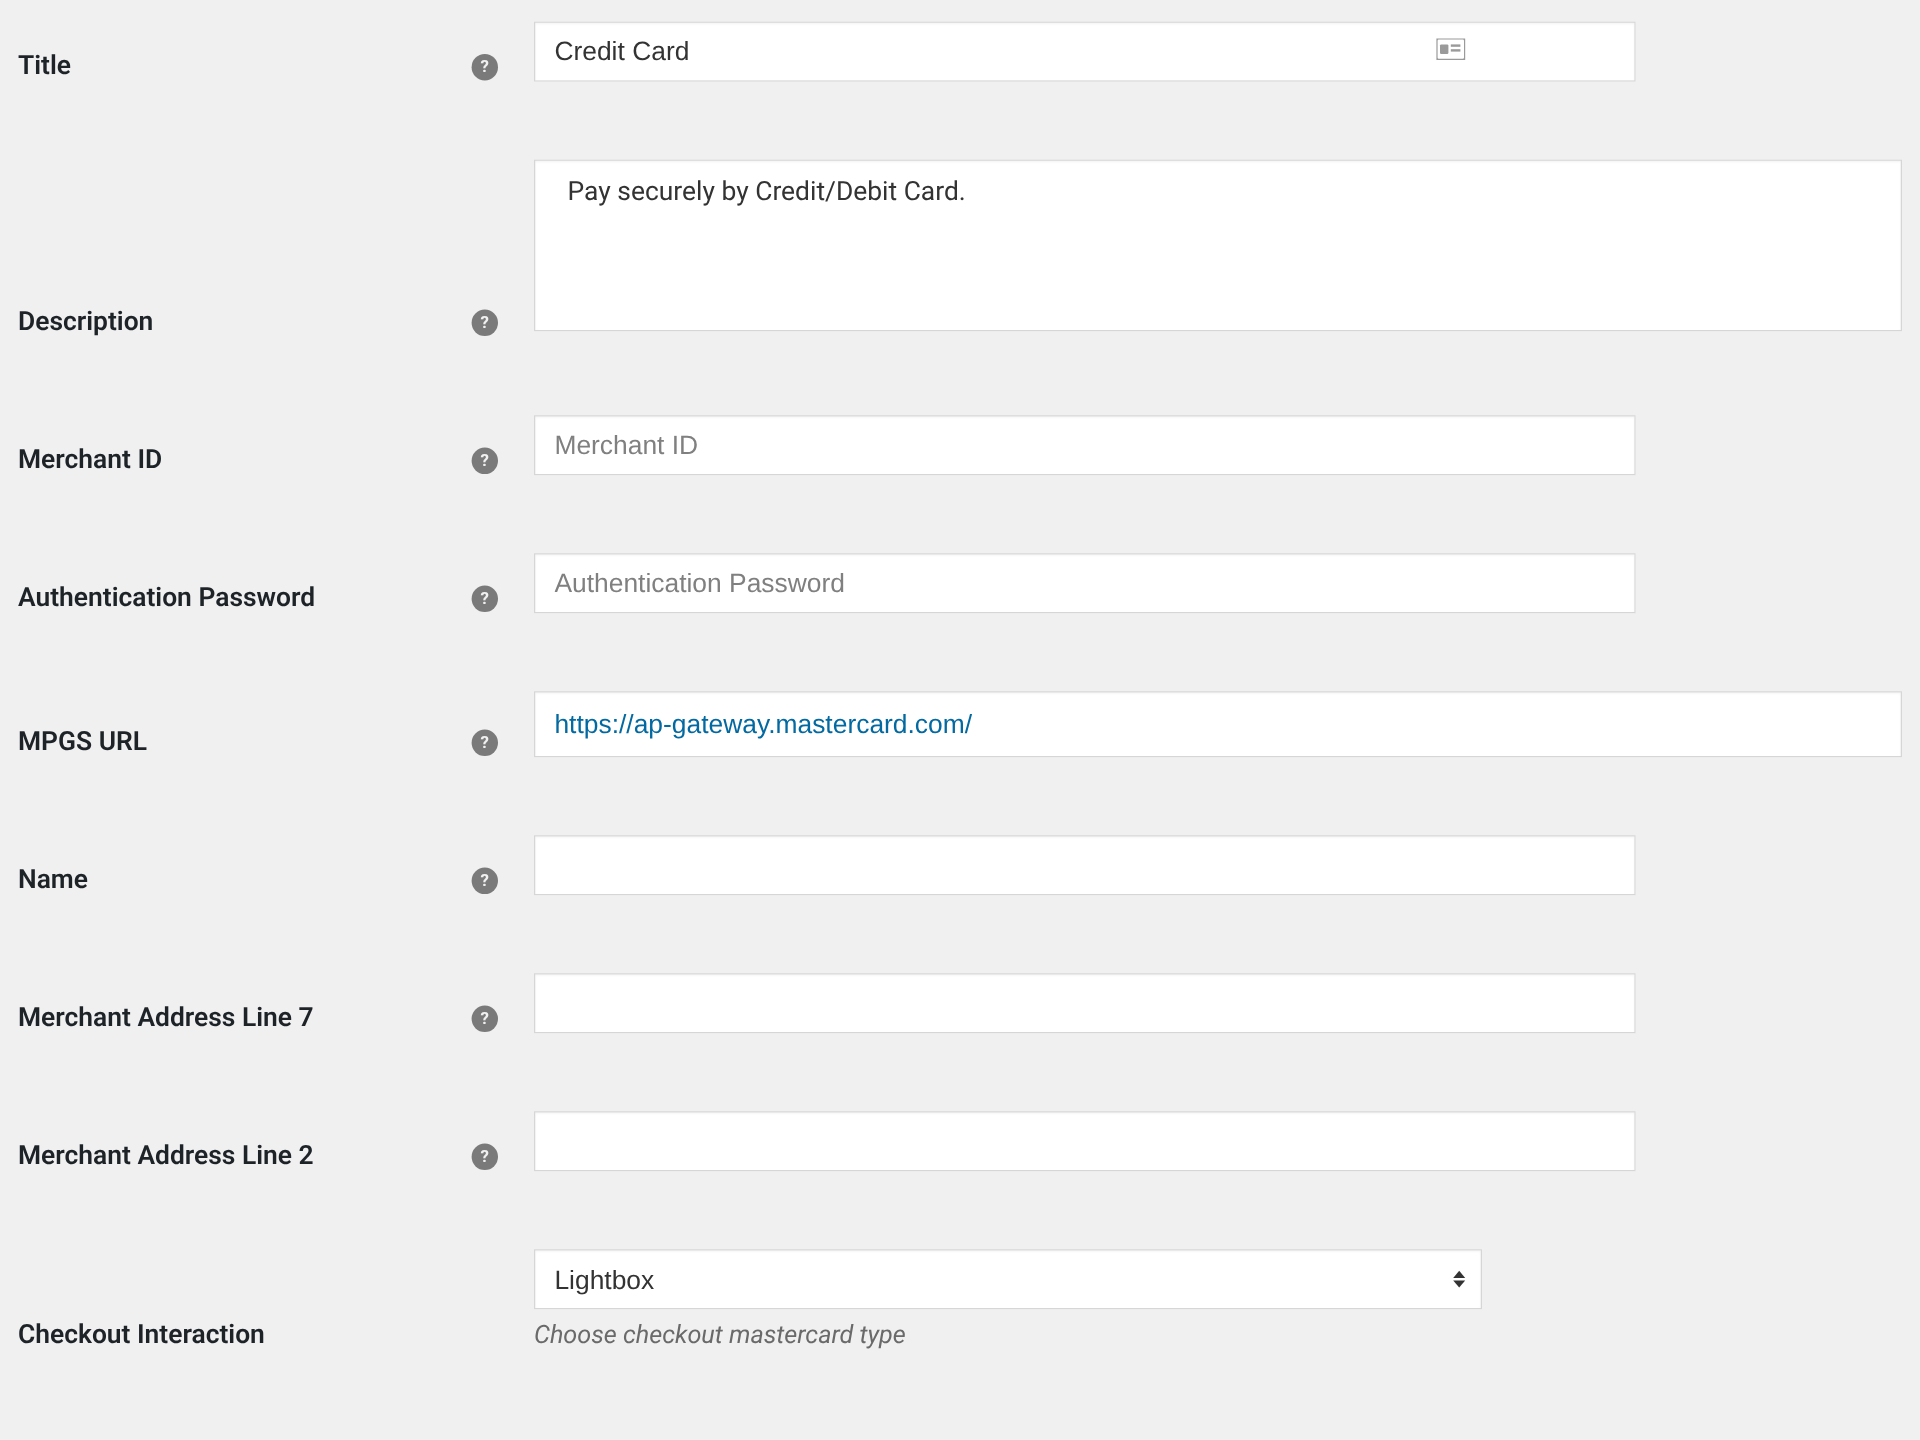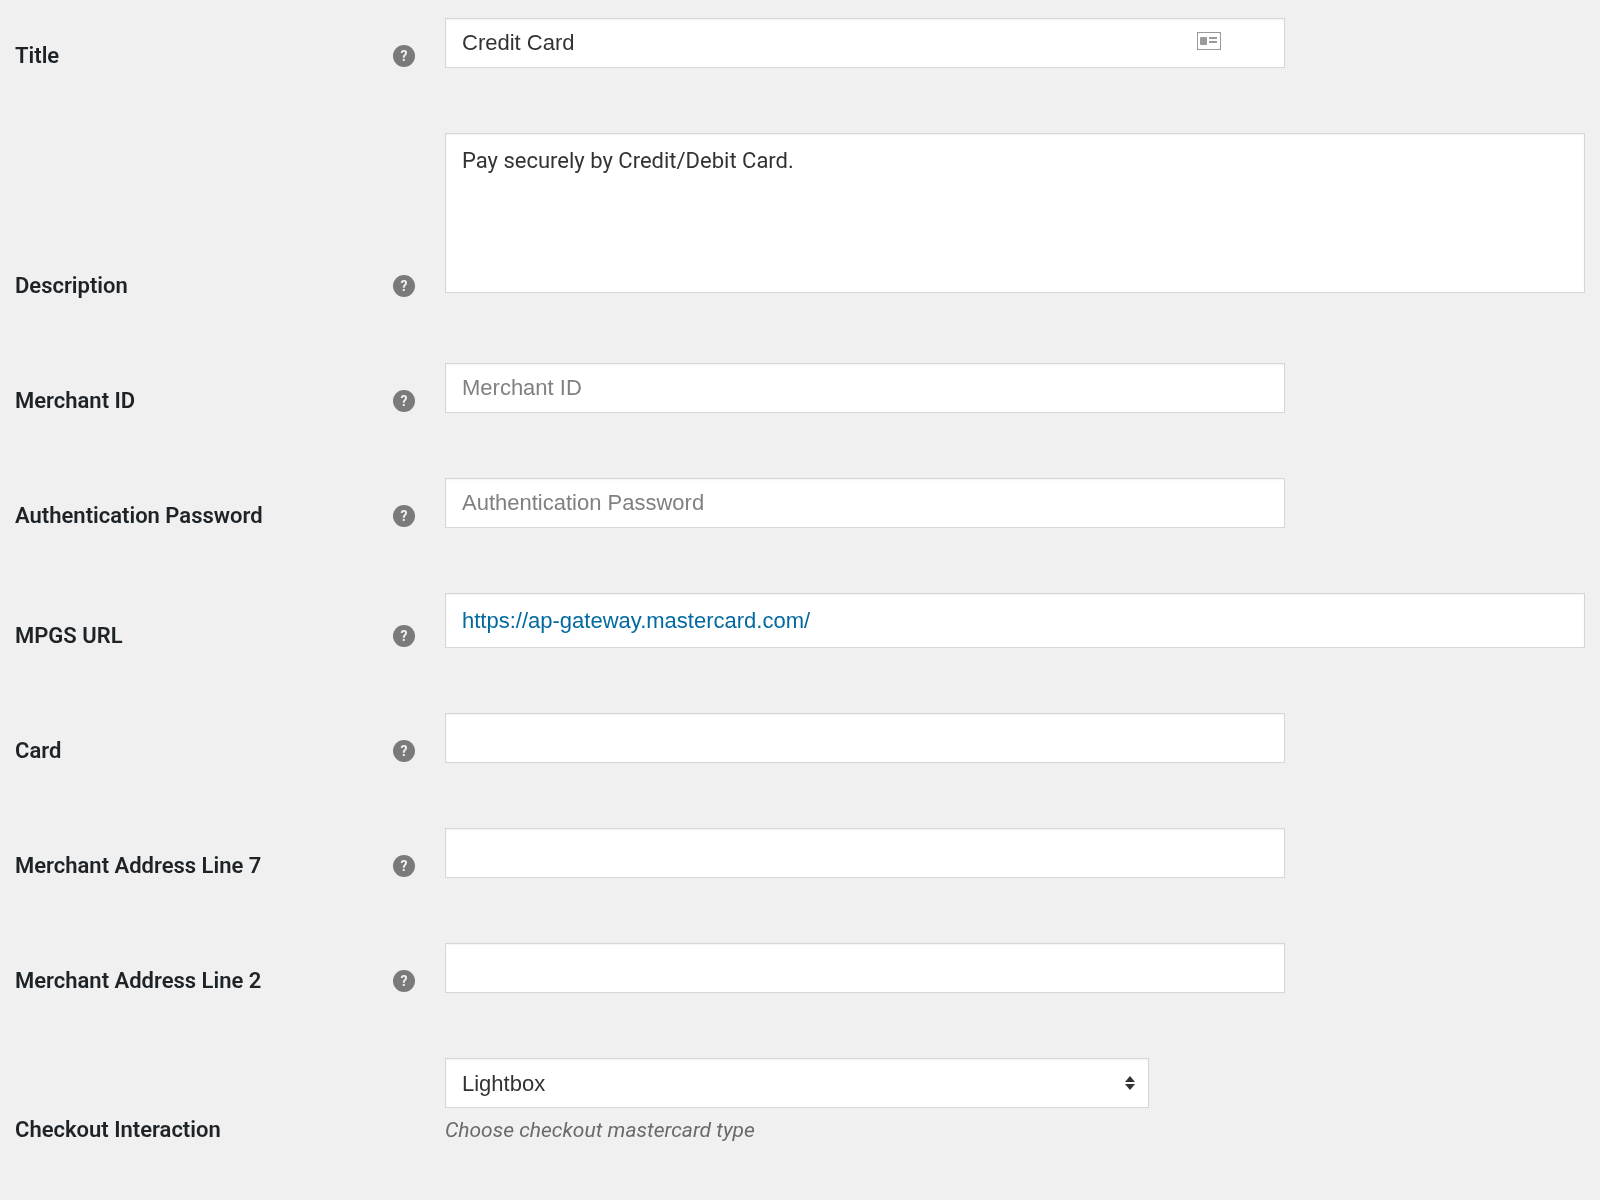--- a/index.html
+++ b/index.html
@@ -51,21 +51,21 @@
       justify-content: center;
       margin-right: 30px;
       flex-shrink: 0;
       cursor: help;
     }
     .input-col {
       flex: 1;
       position: relative;
     }
     input[type="text"].std {
-      width: 840px;
+      width: 918px;
       height: 50px;
       border: 1px solid #d6d6d6;
       background: #fff;
       font-size: 22px;
       color: #333;
       padding: 0 16px;
       box-shadow: inset 0 1px 2px rgba(0,0,0,0.05);
       outline: none;
     }
     input[type="text"].wide {
@@ -77,34 +77,34 @@
       color: #0369a1;
       padding: 0 16px;
       box-shadow: inset 0 1px 2px rgba(0,0,0,0.05);
       outline: none;
     }
     input::placeholder {
       color: #808080;
     }
     textarea.wide {
       width: 100%;
-      height: 160px;
+      height: 143px;
       border: 1px solid #d6d6d6;
       background: #fff;
       font-size: 22px;
       color: #333;
-      padding: 14px 16px;
+      padding: 14px 27px;
       box-shadow: inset 0 1px 2px rgba(0,0,0,0.05);
       outline: none;
       resize: none;
       font-family: inherit;
     }
     .select-wrap {
       position: relative;
-      width: 704px;
+      width: 790px;
     }
     select.std {
       width: 100%;
       height: 50px;
       border: 1px solid #d6d6d6;
       background: #fff;
       font-size: 22px;
       color: #333;
       padding: 0 40px 0 16px;
       box-shadow: inset 0 1px 2px rgba(0,0,0,0.05);
@@ -216,21 +216,21 @@
     <span class="label-text">MPGS URL</span>
     <span class="help-icon">?</span>
   </div>
   <div class="input-col">
     <input type="text" class="wide" value="https://ap-gateway.mastercard.com/" style="">
   </div>
 </div>
 
 <div class="form-row short-gap">
   <div class="label-col">
-    <span class="label-text">Card</span>
+    <span class="label-text">Name</span>
     <span class="help-icon">?</span>
   </div>
   <div class="input-col">
     <input type="text" class="std" style="">
   </div>
 </div>
 
 <div class="form-row short-gap">
   <div class="label-col">
     <span class="label-text">Merchant Address Line 7</span>

